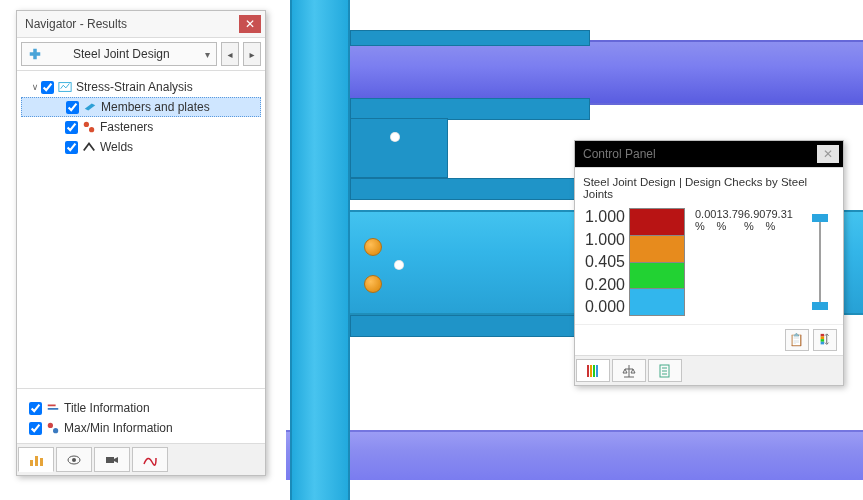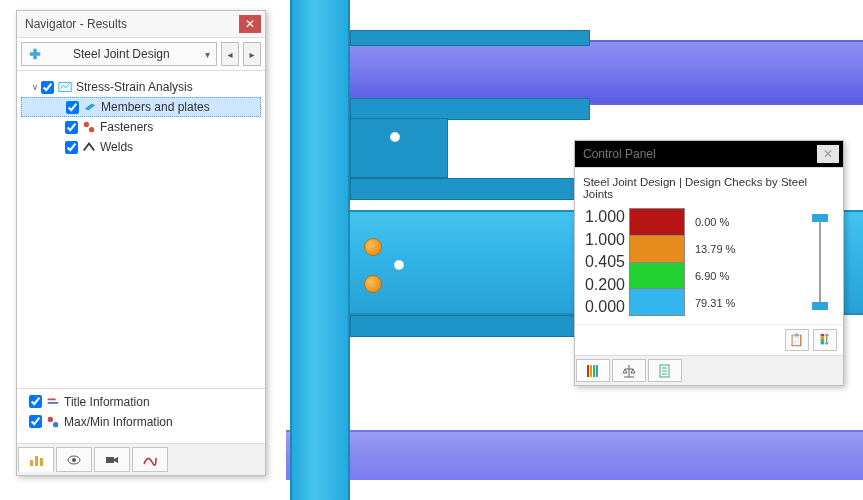--- a/index.html
+++ b/index.html
@@ -151,21 +151,21 @@
     background: #cfe6ff;
     border: 1px dotted #5a9adf;
   }
   .indent1 { padding-left: 8px; }
   .indent2 { padding-left: 44px; }
   .nav-lower {
     border-top: 1px solid #dcdcdc;
     padding: 6px 4px 8px;
   }
   .lower-row {
-    display:flex; align-items:flex-start; height:20px; padding-left: 8px;
+    display:flex; align-items:flex-end; height:20px; padding-left: 8px;
   }
   .lower-row input { margin:0 4px 0 0; }
   .lower-row .ic { width:14px; height:14px; margin-right:4px; }
   .nav-tabs {
     display:flex;
     border-top:1px solid #dcdcdc;
     background:#f1f1f1;
     height: 32px;
   }
   .nav-tab {
@@ -224,21 +224,21 @@
     width: 56px;
     display:flex; flex-direction:column;
     height:108px;
     border: 1px solid #888;
   }
   .sw { flex:1; border-bottom:1px solid #888; }
   .sw:last-child { border-bottom:none; }
   .percents {
     width: 60px;
     font-size:11px;
-    display:flex; flex-direction:column;
+    display:flex; flex-direction:row;
     height:108px;
     padding-left:10px;
     justify-content: space-around;
   }
   .slider-col {
     flex:1;
     display:flex; flex-direction:column; align-items:flex-end;
     height:108px;
     padding-right: 6px;
   }

